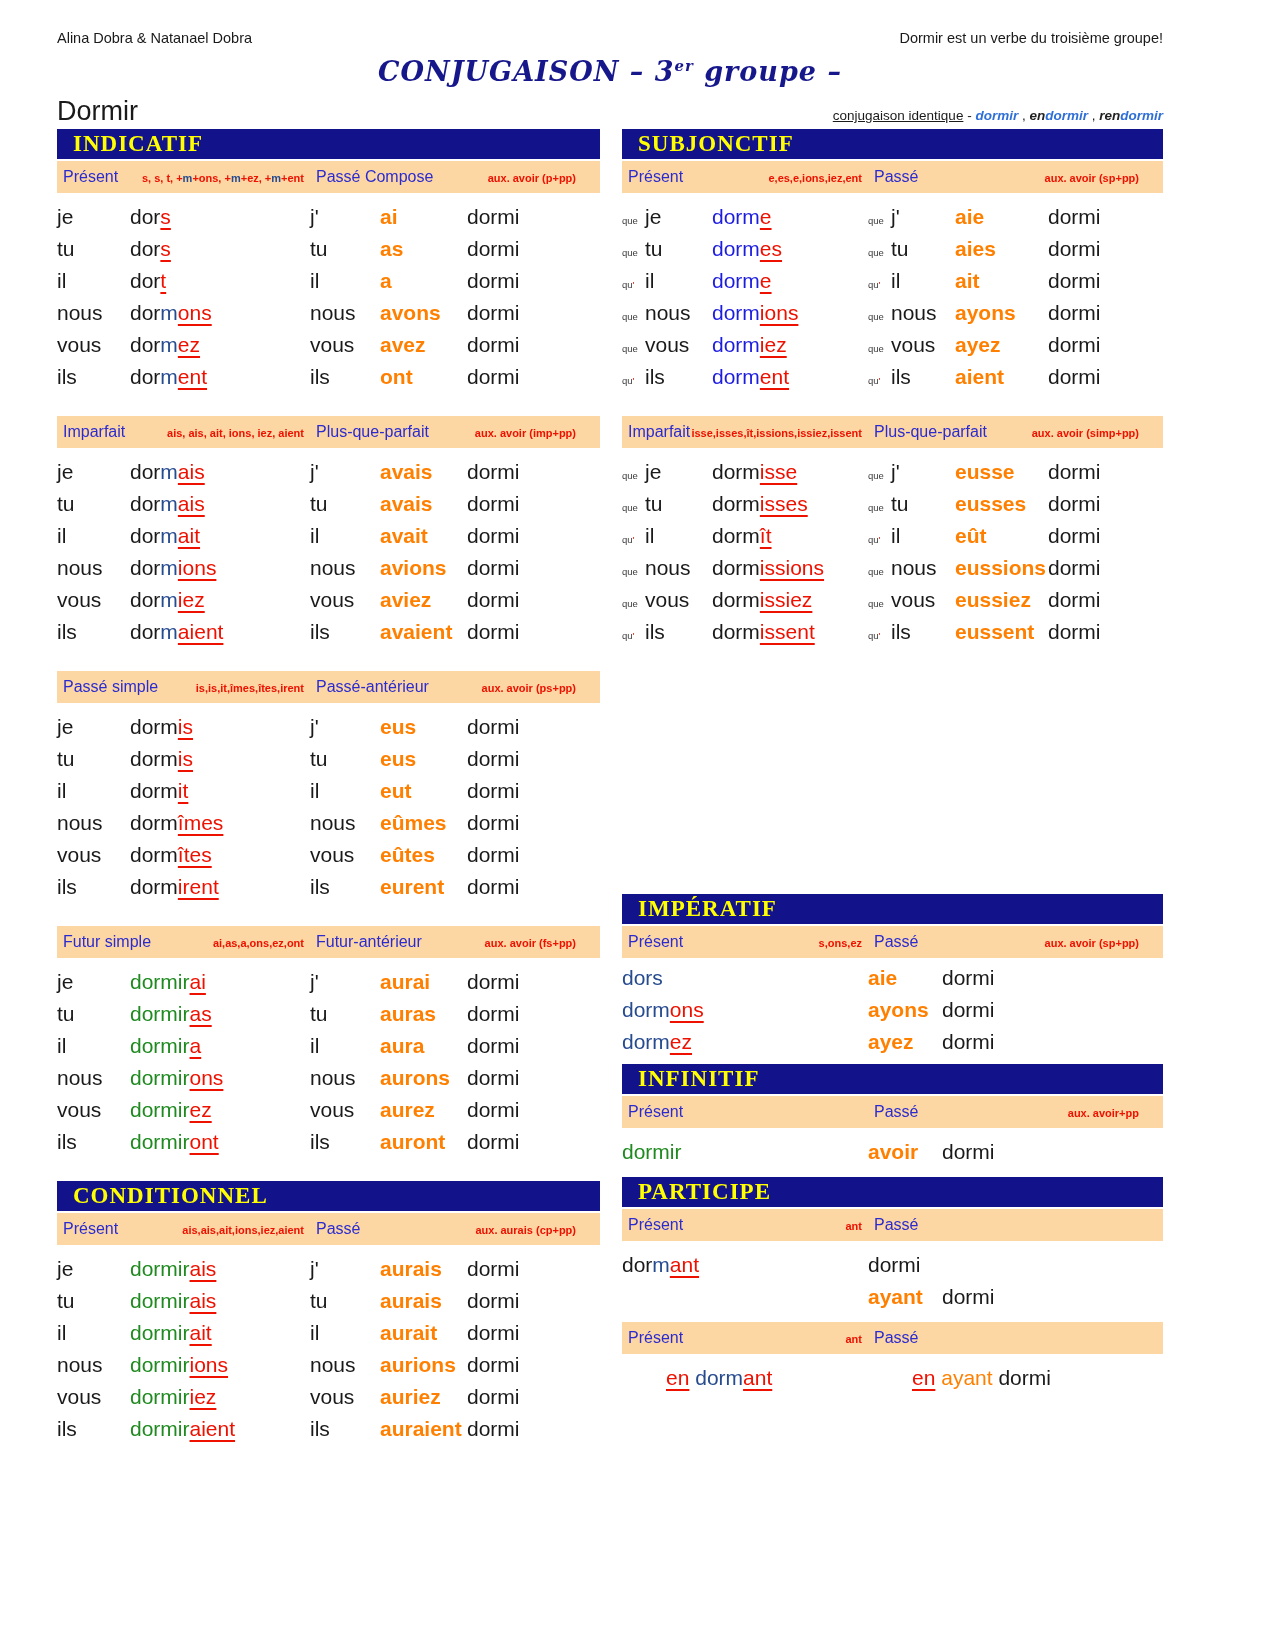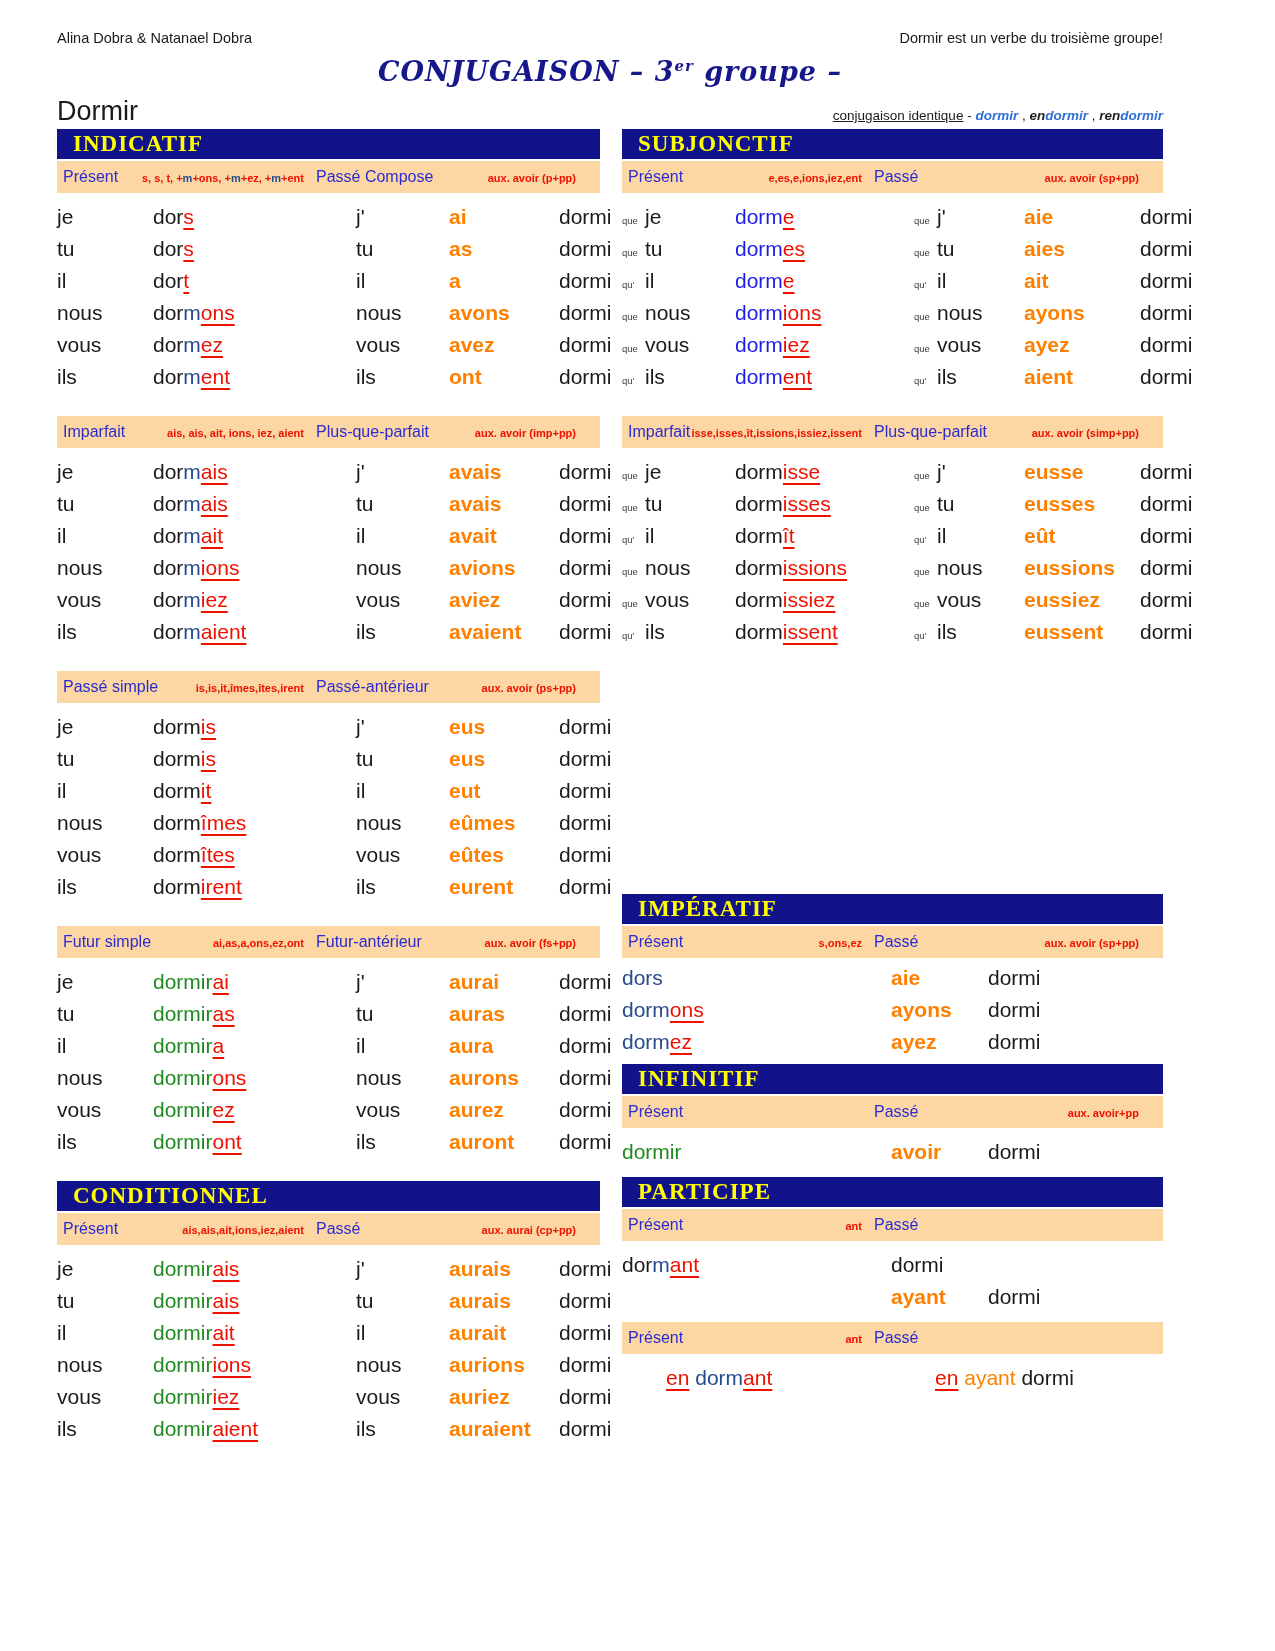--- a/index.html
+++ b/index.html
@@ -30,21 +30,21 @@
   .col-l .half1{width:253px;}
   .col-r .half1{width:246px;}
   .half2{flex:1;display:flex;align-items:baseline;}
   .subhdr{padding-left:6px;}
   .col-l .half1{padding-right:0;}
   .tlabel{font-size:16px;color:var(--lblue);}
   .tnote{font-size:11px;font-weight:bold;margin-left:auto;padding-right:12px;white-space:pre;}
   .auxnote{font-size:11px;font-weight:bold;color:var(--red);margin-left:auto;padding-right:24px;}
   .rows{padding-top:8px;}
   .pair.imp .rows{padding-top:4px;}
-  .row{height:32px;line-height:32px;display:grid;font-size:21px;gap:23px;}
+  .row{height:32px;line-height:32px;display:grid;font-size:21px;}
   .col-l .grid6{grid-template-columns:73px 180px 70px 87px 1fr;}
   .col-r .grid6{grid-template-columns:90px 156px 87px 93px 1fr;}
   .grid3{grid-template-columns:246px 74px 1fr;}
   .grid2{grid-template-columns:246px 1fr;margin-left:44px;}
   .pcell{display:flex;align-items:baseline;}
   .q{font-size:9.5px;color:#3a3a3a;width:23px;flex:none;line-height:normal;}
   .q .ap{color:var(--red);}
   .w{white-space:pre;}
   .c-k{color:var(--k);}
   .c-n{color:var(--n);}
@@ -400,21 +400,21 @@
           <span class="moodlabel">CONDITIONNEL</span>
         </div>
         <div class="pair ">
           <div class="subhdr">
             <div class="half1">
               <span class="tlabel">Présent</span>
               <span class="tnote"><span class="c-r">ais,ais,ait,ions,iez,aient</span></span>
             </div>
             <div class="half2">
               <span class="tlabel">Passé</span>
-              <span class="auxnote">aux. aurai (cp+pp)</span>
+              <span class="auxnote">aux. aurais (cp+pp)</span>
             </div>
           </div>
           <div class="rows">
             <div class="row grid6">
               <div class="pcell">
                 <span class="c-k">je</span>
               </div>
               <div class="w"><span class="c-g">dormir</span><span class="c-e">ais</span></div>
               <div class="pcell">
                 <span class="c-k">j'</span>

